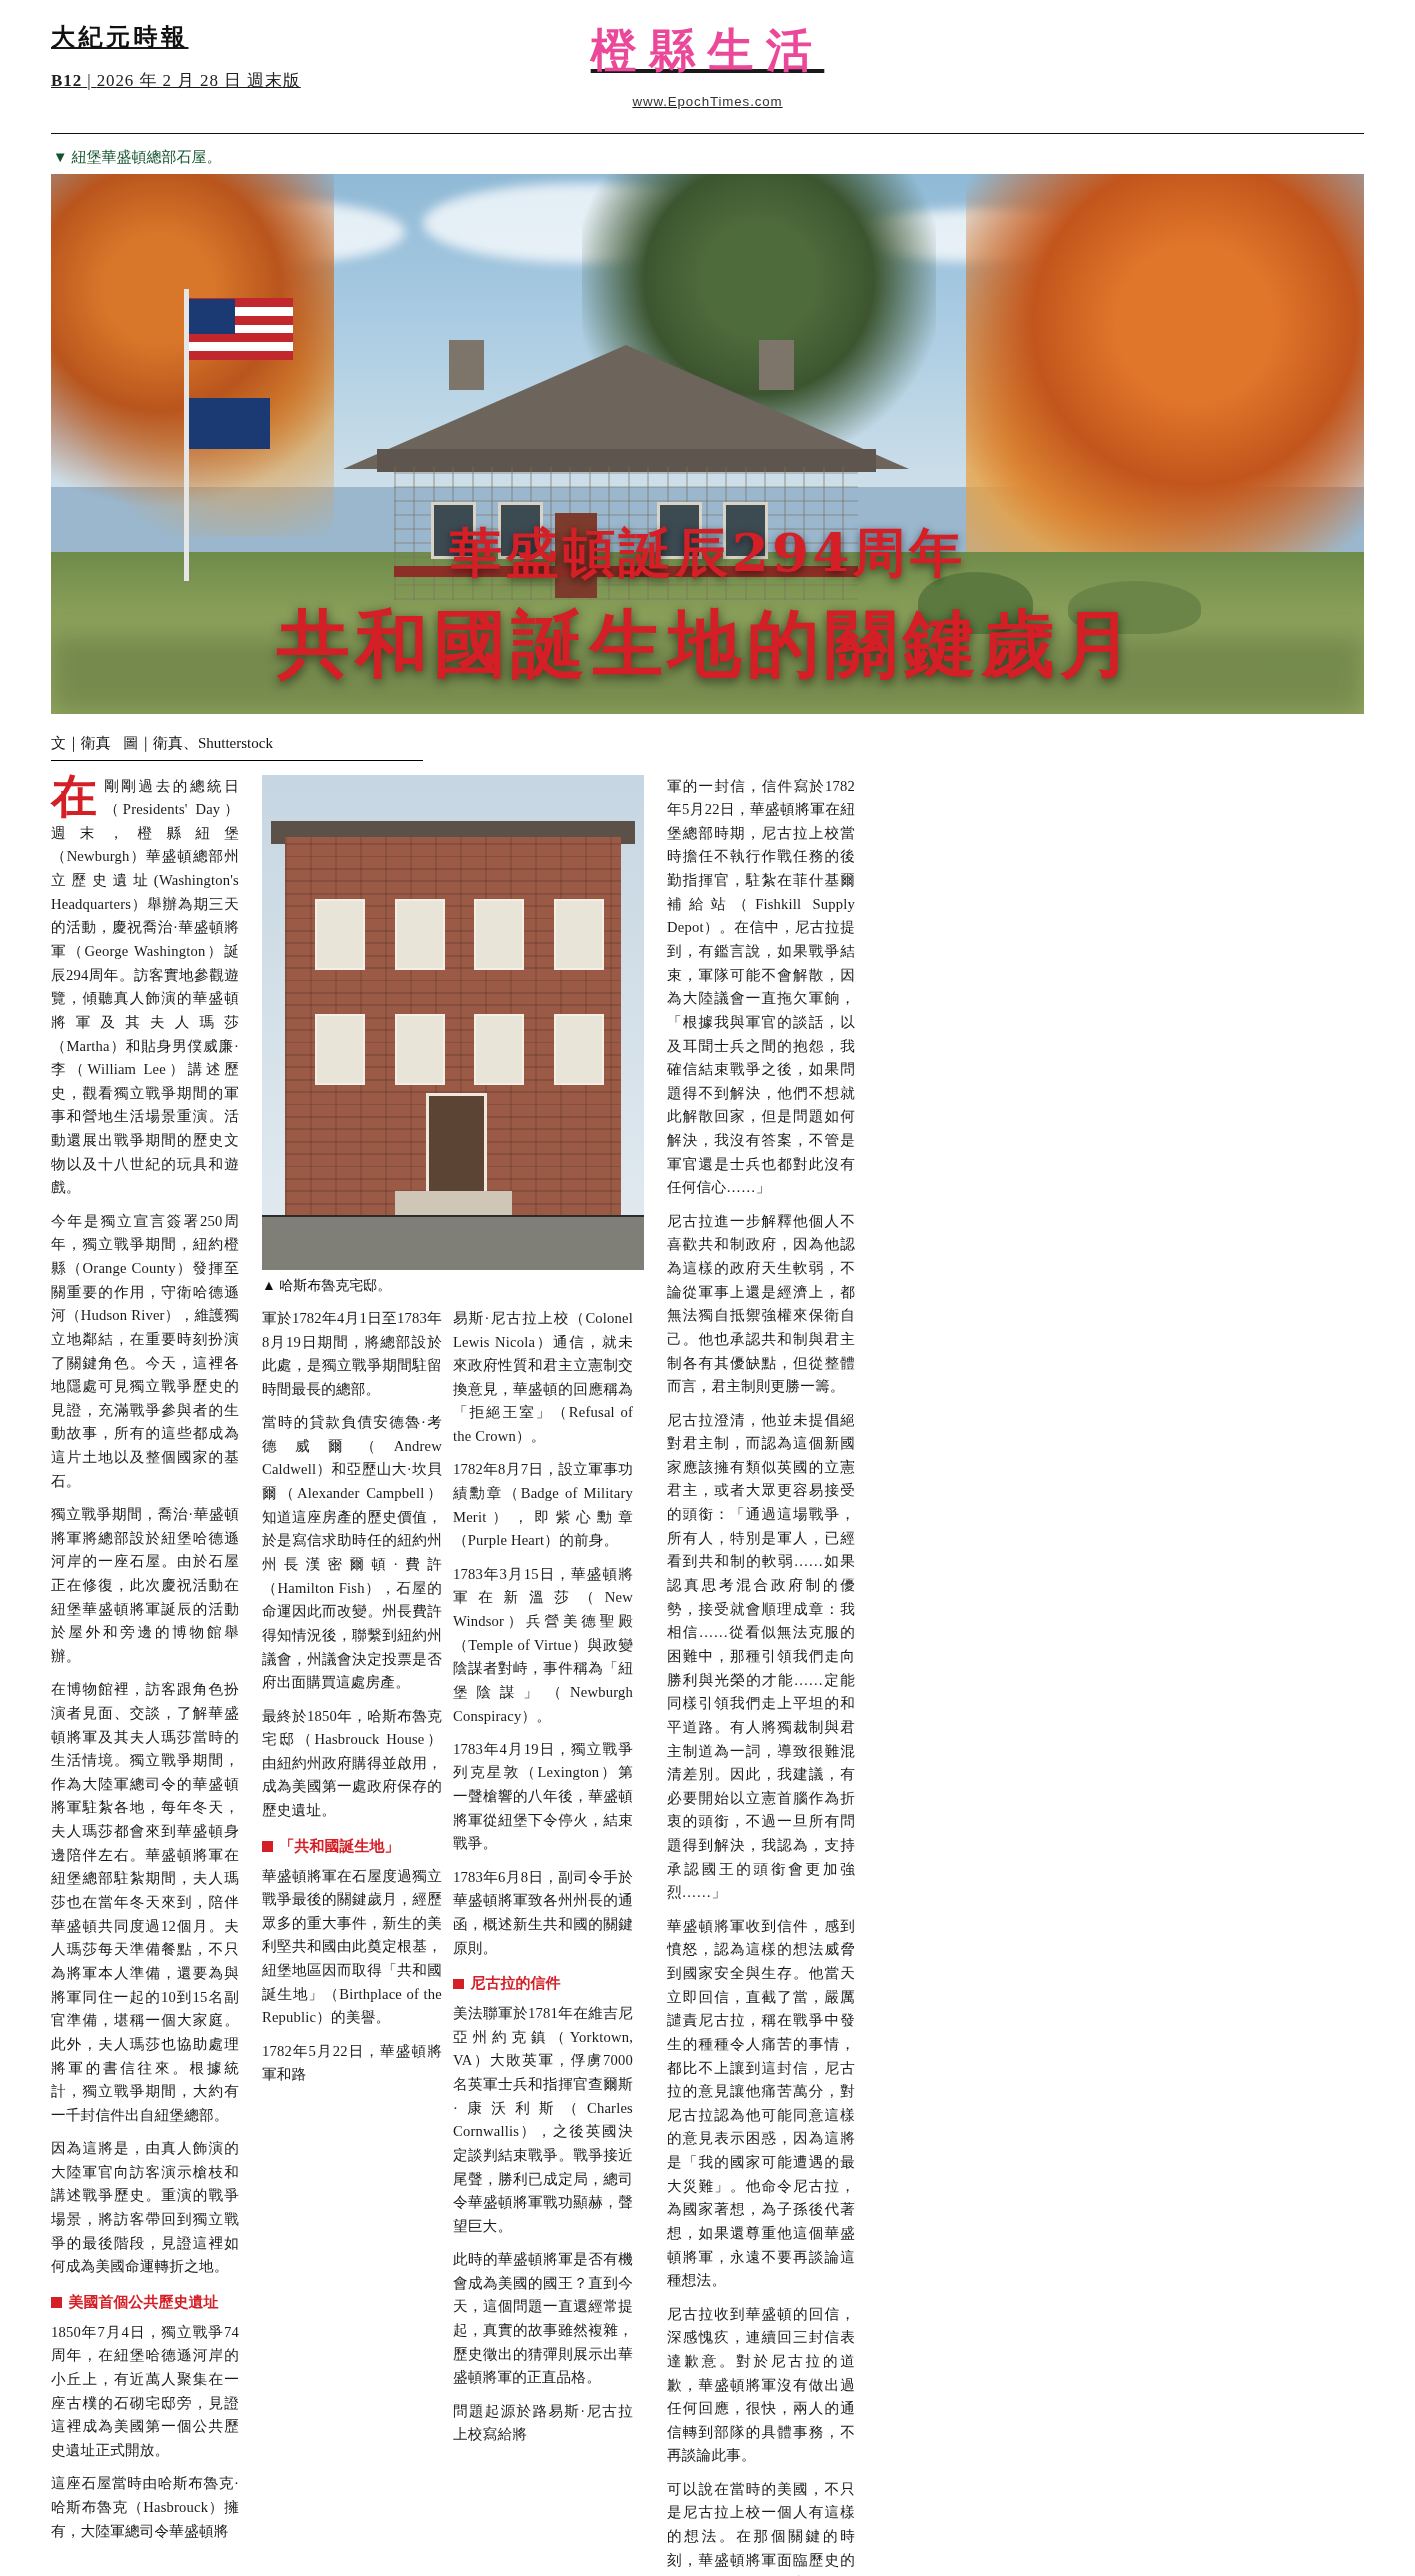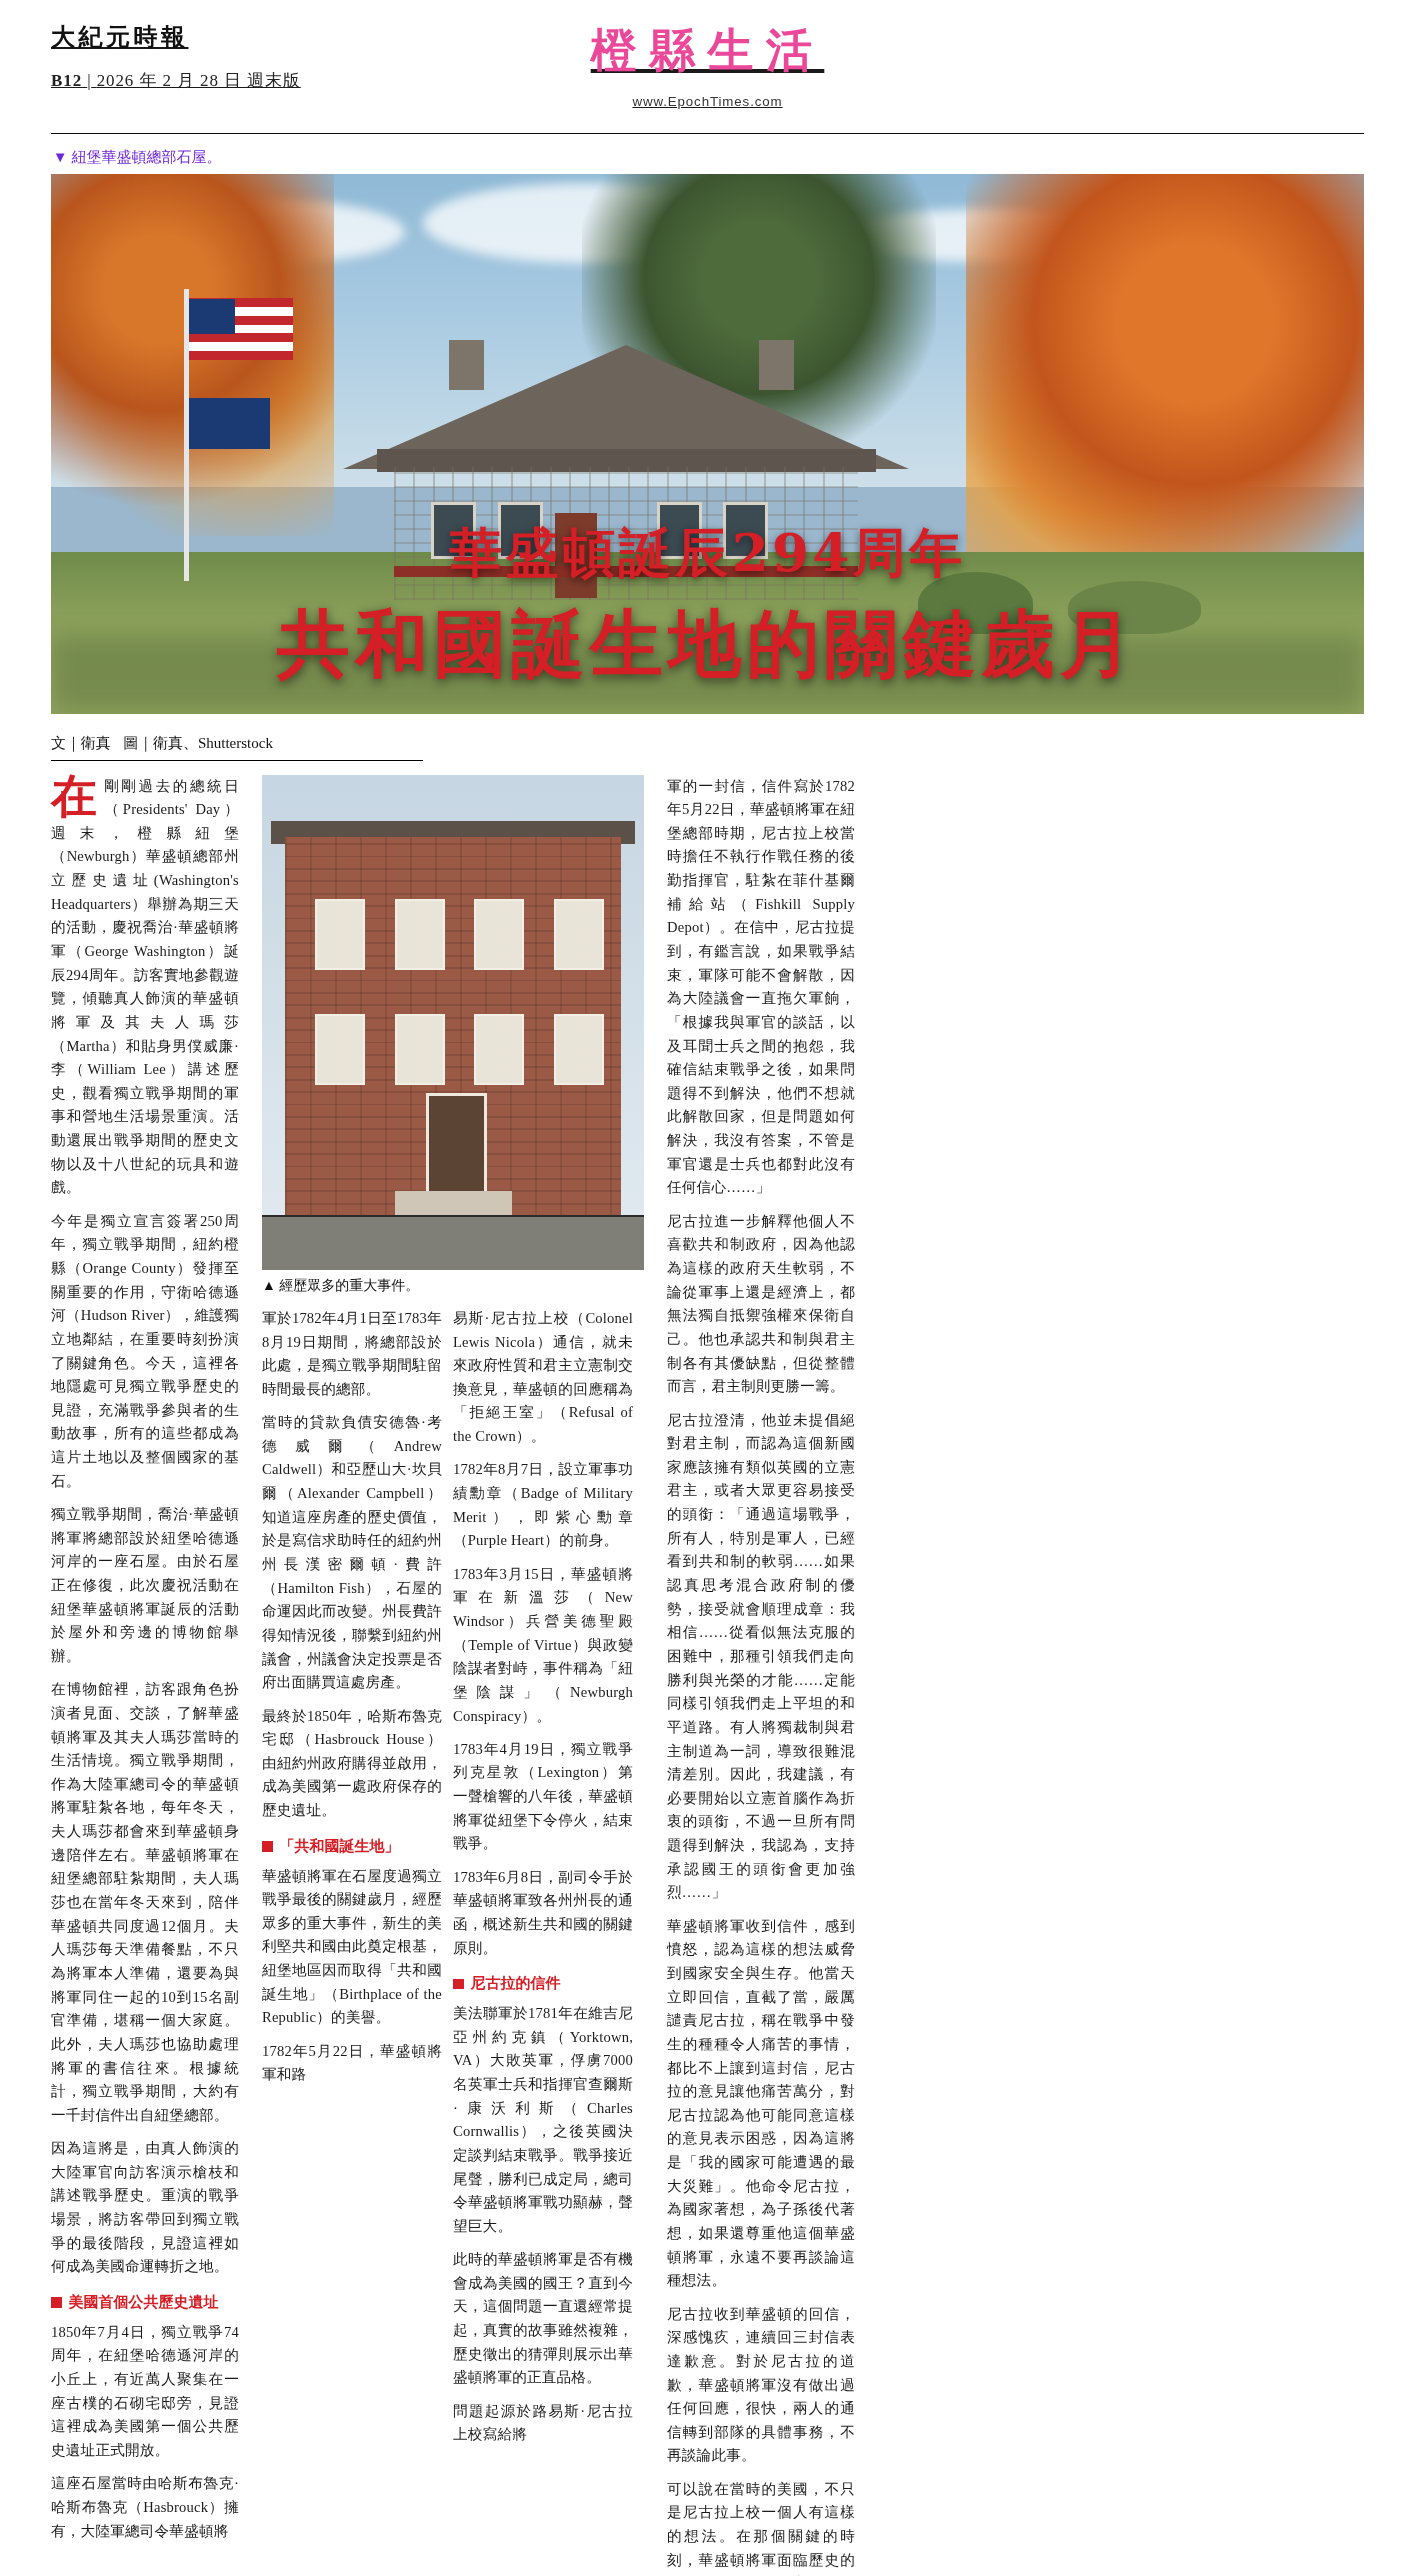--- a/index.html
+++ b/index.html
@@ -17,21 +17,21 @@
   .mast-left{width:318px;padding-top:21px;}
   .mast-logo{font-family:"DejaVu Serif",serif;font-weight:bold;font-size:24px;letter-spacing:3.5px;color:#111;}
   .mast-issue{margin-top:16px;font-size:17px;color:#222;letter-spacing:0.9px;}
   .mast-issue .pg{font-weight:bold;}
   .mast-center{flex:1;text-align:center;padding-top:19.5px;}
   .mast-title{font-family:"DejaVu Serif",serif;font-size:46px;letter-spacing:12.4px;font-weight:bold;color:#ec4899;}
   .mast-url{margin-top:12.4px;font-family:"Liberation Sans",sans-serif;font-size:13.3px;color:#333;letter-spacing:0.9px;}
   .mast-right{width:318px;}
 
   
-  .hero-caption{font-size:15px;margin:14px 0 7px 1.8px;color:#6d28d9;}
+  .hero-caption{font-size:15px;margin:14px 0 7px 1.8px;color:#14532d;}
   .hero{position:relative;width:1313px;height:540px;overflow:hidden;background:#9ab7cd;}
   .sky{position:absolute;left:0;top:0;width:100%;height:58%;
        background:linear-gradient(#8fb9d6 0%,#a9cbe2 45%,#cddfe9 100%);}
   .cloud{position:absolute;background:rgba(255,255,255,.75);border-radius:50%;filter:blur(5.3px);}
   .c1{left:106px;top:26.5px;width:248px;height:62px;}
   .c2{left:372px;top:8.8px;width:318px;height:80px;}
   .c3{left:796px;top:35px;width:265px;height:53px;}
   .c4{left:53px;top:106px;width:195px;height:40px;}
   .tree-l{position:absolute;left:-8.8px;top:-17.7px;width:292px;height:380px;
     background:radial-gradient(circle at 40% 35%, #d8772a 0 18%, #b9551d 40%, rgba(160,60,20,0) 72%),
@@ -197,21 +197,21 @@
         <div class="mp-win" style="left:292px;top:124px;width:46px;height:67px;"></div>
         <div class="mp-win" style="left:53px;top:239px;width:46px;height:67px;"></div>
         <div class="mp-win" style="left:133px;top:239px;width:46px;height:67px;"></div>
         <div class="mp-win" style="left:212px;top:239px;width:46px;height:67px;"></div>
         <div class="mp-win" style="left:292px;top:239px;width:46px;height:67px;"></div>
         <div class="mp-door"></div>
         <div class="mp-steps"></div>
         <div class="mp-rail"></div>
         <div class="mp-ground"></div>
       </div>
-      <div class="photo-cap">▲ 經歷眾多的重大事件。</div>
+      <div class="photo-cap">▲ 哈斯布魯克宅邸。</div>
 
       <div style="display:flex;gap:11px;">
         <div style="width:180px;">
           <p>軍於1782年4月1日至1783年8月19日期間，將總部設於此處，是獨立戰爭期間駐留時間最長的總部。</p>
           <p>當時的貸款負債安德魯·考德威爾（Andrew Caldwell）和亞歷山大·坎貝爾（Alexander Campbell）知道這座房產的歷史價值，於是寫信求助時任的紐約州州長漢密爾頓·費許（Hamilton Fish），石屋的命運因此而改變。州長費許得知情況後，聯繫到紐約州議會，州議會決定投票是否府出面購買這處房產。</p>
           <p>最終於1850年，哈斯布魯克宅邸（Hasbrouck House）由紐約州政府購得並啟用，成為美國第一處政府保存的歷史遺址。</p>
           <div class="subhead">
             <span class="sq"></span>
             <span class="tx">「共和國誕生地」</span>
           </div>

